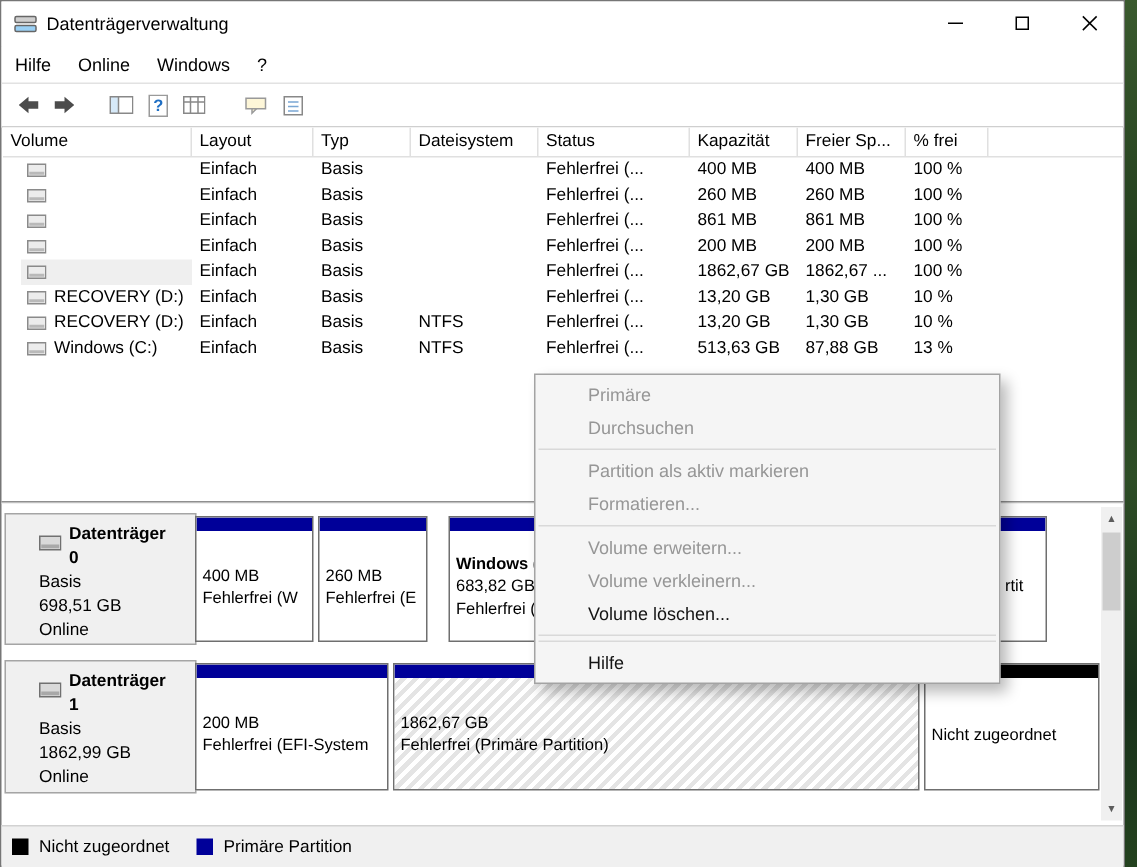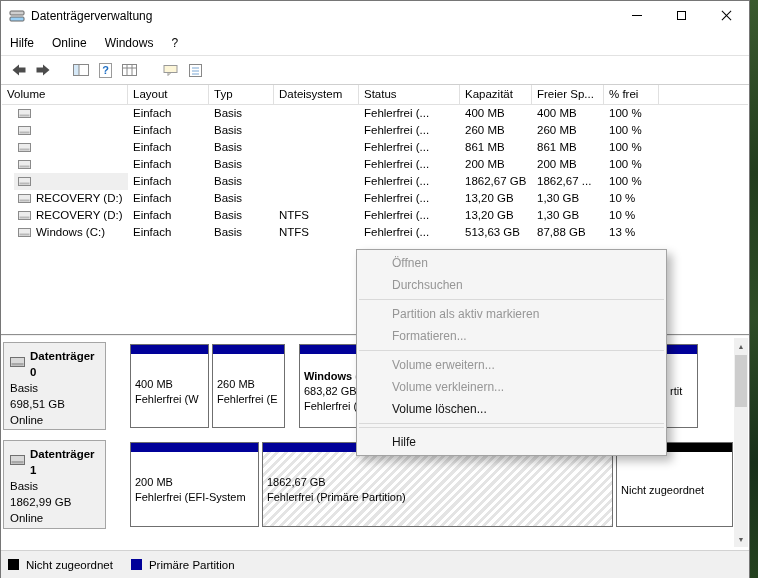--- a/index.html
+++ b/index.html
@@ -40,22 +40,22 @@
     white-space:nowrap;overflow:hidden;}
   .thc.last{border-right:none;}
   .trow{height:17px;}
   .tc{font-size:11.5px;line-height:17px;padding-left:5px;white-space:nowrap;overflow:hidden;}
   .vol{display:flex;align-items:center;gap:5px;padding-left:4px;margin-left:12px;}
   .vol.hl{background:#efefef;}
   .vico{display:flex;flex:0 0 auto;}
   
   #divider{position:absolute;left:0;top:333px;width:100%;height:1px;background:#8f8f8f;border-bottom:1px solid #f0f0f0;}
   
-  .disklabel{position:absolute;left:2px;width:103px;background:#f0f0f0;border:1px solid #a5a5a5;
-    box-sizing:border-box;padding:5px 6px;font-size:11.5px;line-height:16px;}
+  .disklabel{position:absolute;left:2px;width:128px;background:#f0f0f0;border:1px solid #a5a5a5;
+    box-sizing:border-box;padding:5px 22px;font-size:11.5px;line-height:16px;}
   .disklabel .dname{font-weight:bold;display:flex;align-items:center;gap:5px;}
   .part{position:absolute;background:#fff;border:1px solid #6f6f6f;box-sizing:border-box;overflow:hidden;}
   .pbar{height:9px;background:#000099;}
   .pbar.black{background:#000000;}
   .pbody{display:flex;flex-direction:column;justify-content:center;height:calc(100% - 9px);
     padding:1px 4px;font-size:11px;line-height:15px;white-space:nowrap;overflow:hidden;}
   .pbody .pt{font-weight:bold;}
   .part.sel .pbody{background:repeating-linear-gradient(135deg,#ffffff 0 3px,#e4e4e4 3px 6px);}
   .indent{padding-left:56px;}
   
@@ -425,21 +425,21 @@
       <span class="swatch sw-black"></span>
       <span>Nicht zugeordnet</span>
     </span>
     <span class="legitem">
       <span class="swatch sw-navy"></span>
       <span>Primäre Partition</span>
     </span>
   </div>
 
   <div id="ctx">
-    <div class="mi dis">Öffnen</div>
+    <div class="mi dis">Primäre</div>
     <div class="mi dis">Durchsuchen</div>
     <div class="msep"></div>
     <div class="mi dis">Partition als aktiv markieren</div>
     <div class="mi dis">Formatieren...</div>
     <div class="msep"></div>
     <div class="mi dis">Volume erweitern...</div>
     <div class="mi dis">Volume verkleinern...</div>
     <div class="mi">Volume löschen...</div>
     <div class="msep"></div>
     <div class="msep"></div>

